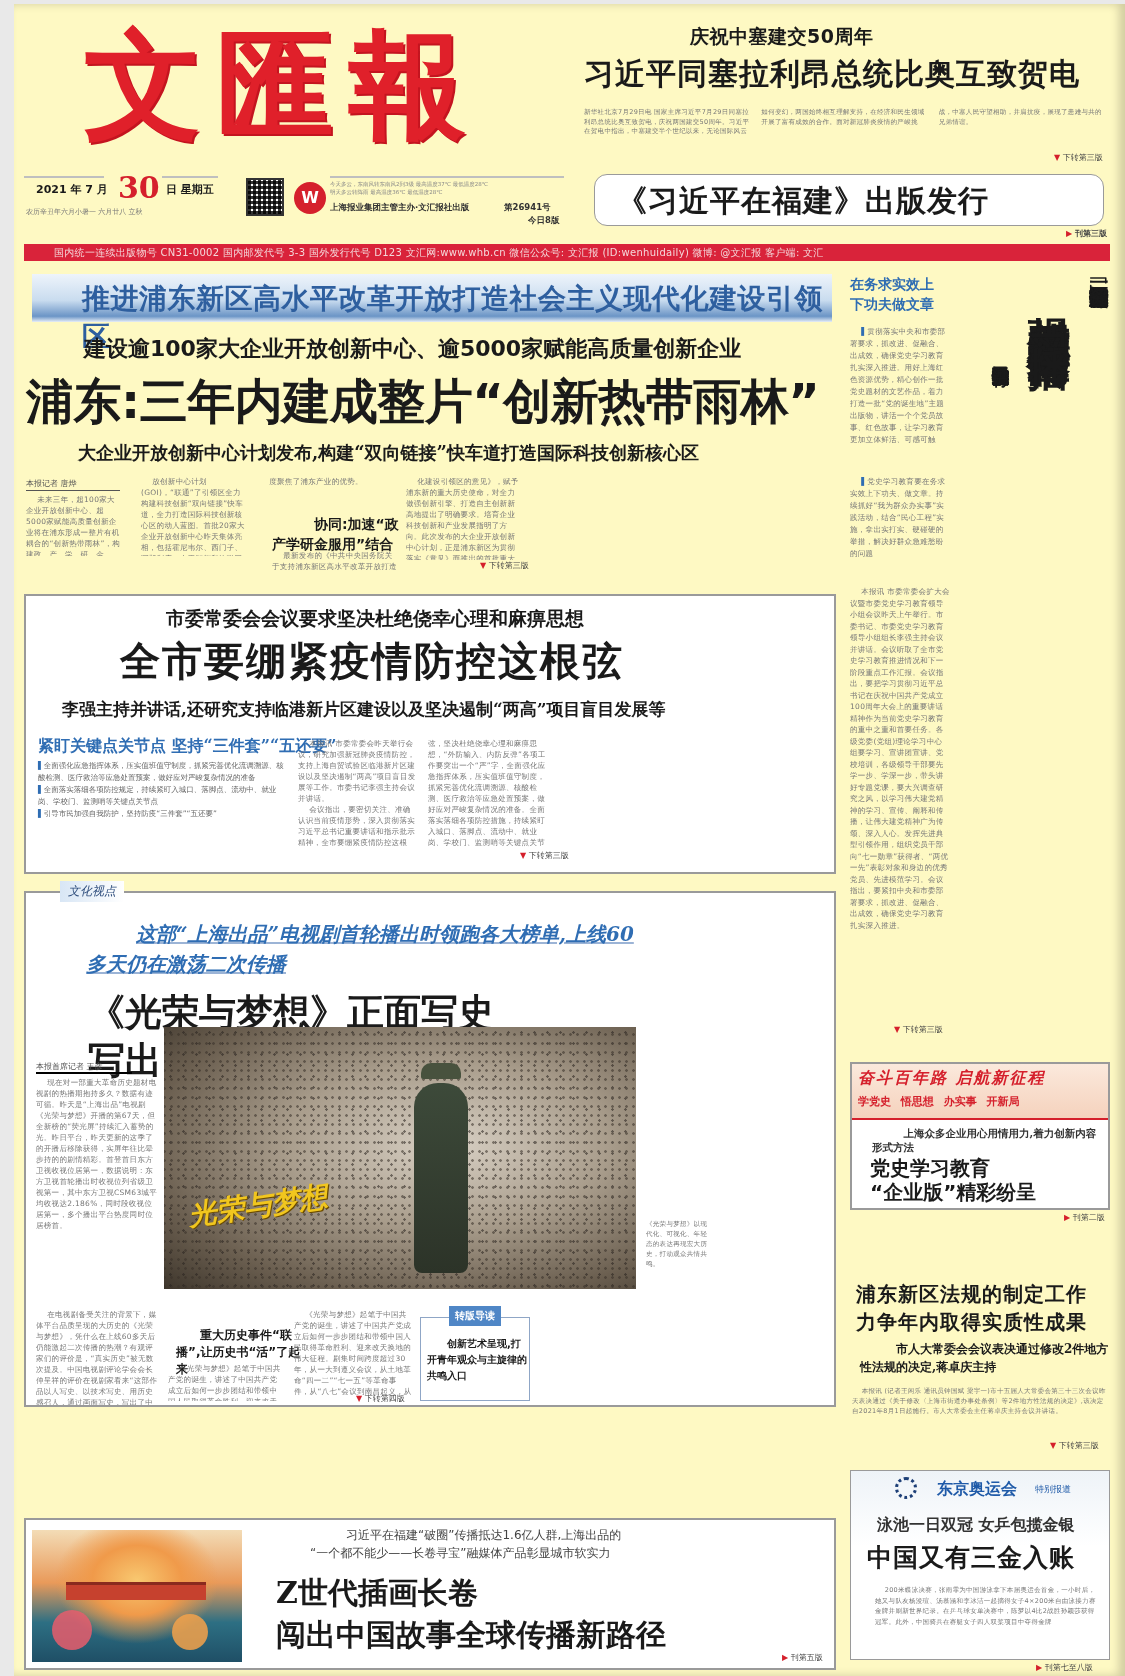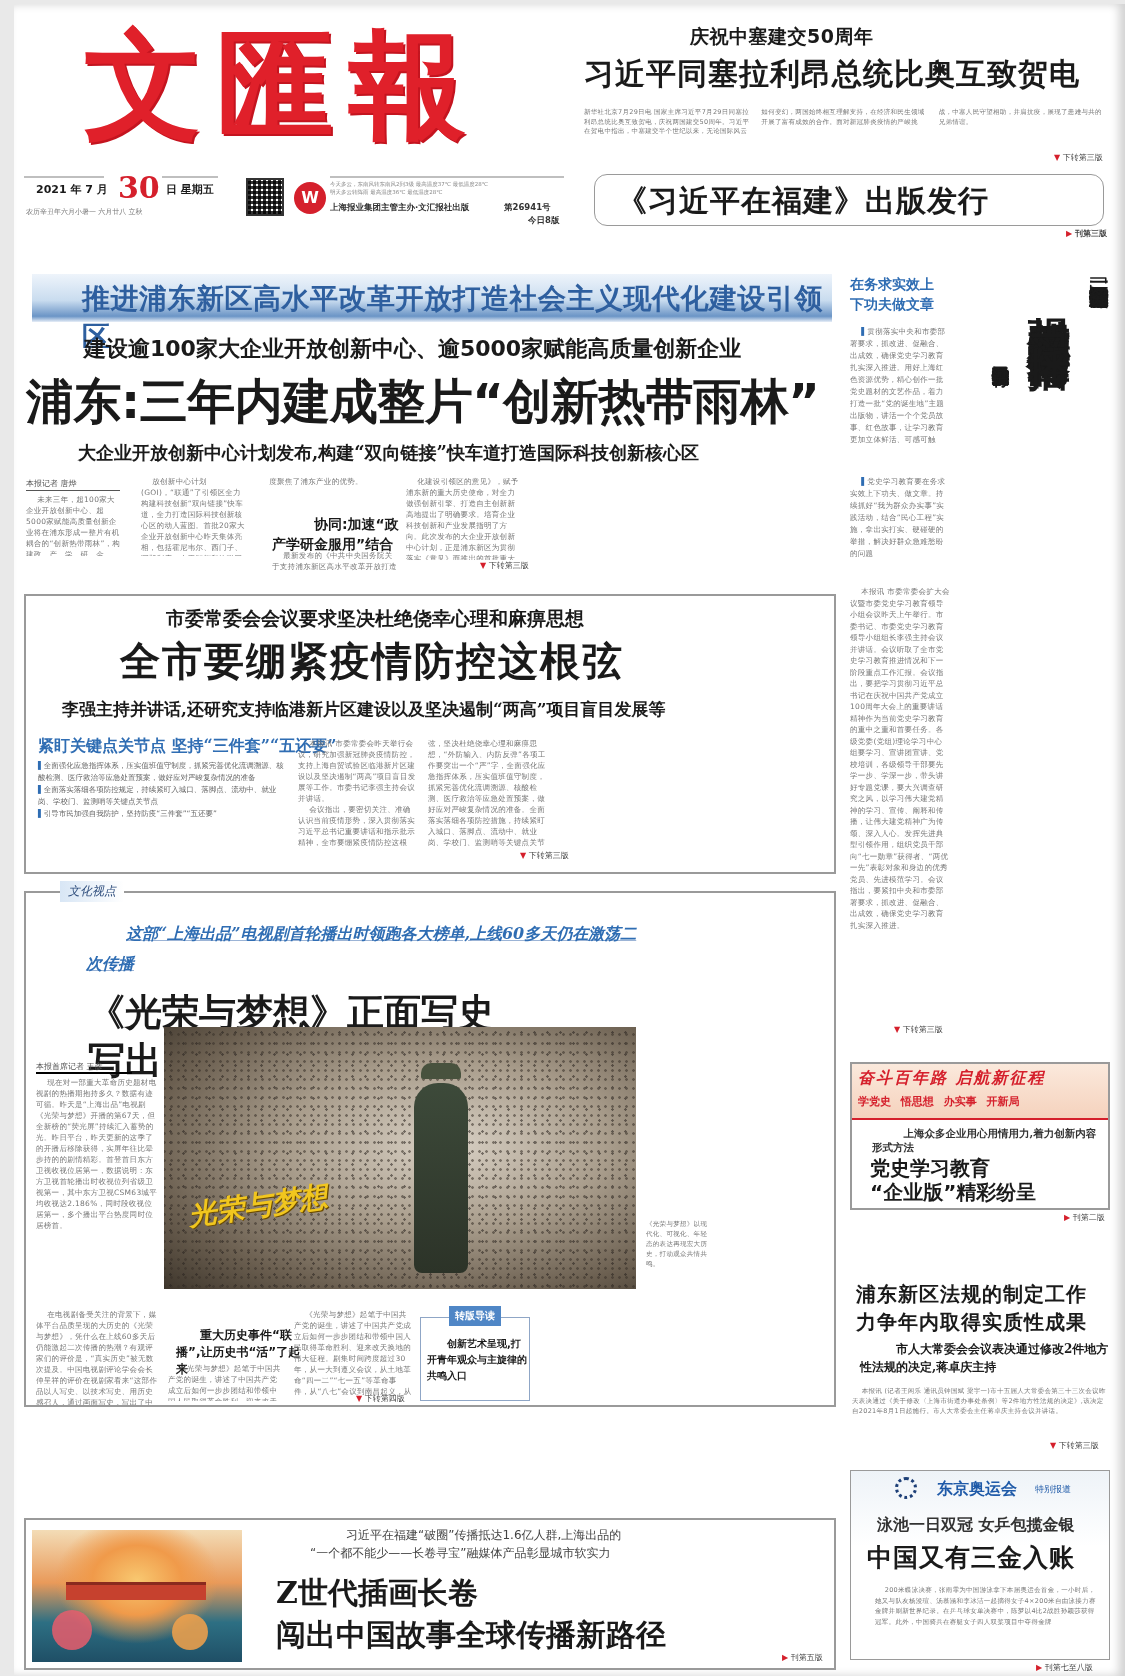--- a/index.html
+++ b/index.html
@@ -1,18 +1,18 @@
 <!DOCTYPE html>
 <html><head>
 <meta charset="utf-8">
 <style>
   * { box-sizing: border-box; margin: 0; padding: 0; }
   html, body { width: 1125px; height: 1676px; overflow: hidden; background: #e9e9e9; }
   body { font-family: "DejaVu Sans", "Liberation Sans", sans-serif; color: #1a1a1a; position: relative; }
-  .page { position: absolute; left: 14px; top: 4px; width: 1111px; height: 1672px; background: #ffffff; box-shadow: -6px 0 10px rgba(0,0,0,0.18) inset; }
+  .page { position: absolute; left: 14px; top: 4px; width: 1111px; height: 1672px; background: #fef9c3; box-shadow: -6px 0 10px rgba(0,0,0,0.18) inset; }
   .abs { position: absolute; }
   .serif { font-family: "DejaVu Serif", "Liberation Serif", serif; }
   .sans { font-family: "DejaVu Sans", "Liberation Sans", sans-serif; }
   .bold { font-weight: bold; }
   .red { color: #d5202c; }
   .blue { color: #2f6db3; }
   .fine { font-size: 7.5px; color: #777; line-height: 11px; letter-spacing: 0.3px; }
   .fine p { text-indent: 1.5em; }
   .box { border: 2px solid #9a9a9a; background: #fff; }
   .more { font-size: 8px; color: #444; }
@@ -61,20 +61,21 @@
   <div class="abs bold sans" style="left:676px;top:20px;font-size:19px;letter-spacing:0.5px;">庆祝中塞建交50周年</div>
   <div class="abs bold serif" style="left:570px;top:50px;font-size:30px;letter-spacing:1px;">习近平同塞拉利昂总统比奥互致贺电</div>
   <div class="abs fine" style="left:570px;top:104px;width:520px;height:46px;column-count:3;column-gap:12px;font-size:6.5px;line-height:9.5px;overflow:hidden;">新华社北京7月29日电  国家主席习近平7月29日同塞拉利昂总统比奥互致贺电，庆祝两国建交50周年。习近平在贺电中指出，中塞建交半个世纪以来，无论国际风云如何变幻，两国始终相互理解支持，在经济和民生领域开展了富有成效的合作。面对新冠肺炎疫情的严峻挑战，中塞人民守望相助，并肩抗疫，展现了患难与共的兄弟情谊。</div>
   <div class="abs more" style="left:1040px;top:148px;"><span class="tri">▼ </span><span>下转第三版</span></div>
 
   <div class="abs box" style="left:580px;top:170px;width:510px;height:52px;border-width:1px;border-radius:13px;">
     <div class="abs bold serif" style="left:22px;top:6px;font-size:30px;letter-spacing:1px;">《习近平在福建》出版发行</div>
   </div>
   <div class="abs more" style="left:1052px;top:224px;font-weight:bold;"><span class="tri">▶ </span><span>刊第三版</span></div>
 
+  <div class="abs redbar">国内统一连续出版物号 CN31-0002  国内邮发代号 3-3  国外发行代号 D123  文汇网:www.whb.cn  微信公众号: 文汇报 (ID:wenhuidaily)  微博: @文汇报  客户端: 文汇</div>
 
   <div class="abs banner">
       <span>推进浦东新区高水平改革开放打造社会主义现代化建设引领区</span>
     </div>
   <div class="abs bold sans" style="left:70px;top:330px;font-size:22px;">建设逾100家大企业开放创新中心、逾5000家赋能高质量创新企业</div>
   <div class="abs bold sans" style="left:12px;top:366px;font-size:48px;letter-spacing:-0.5px;">浦东:三年内建成整片“创新热带雨林”</div>
   <div class="abs bold serif" style="left:64px;top:437px;font-size:18px;">大企业开放创新中心计划发布,构建“双向链接”快车道打造国际科技创新核心区</div>
 
   <div class="abs" style="left:12px;top:474px;width:94px;font-size:8px;color:#555;border-bottom:1px solid #555;padding-bottom:1px;">本报记者  唐烨</div>
   <div class="abs fine" style="left:12px;top:490px;width:96px;height:62px;overflow:hidden;">
@@ -126,21 +127,21 @@
       <p>本报讯  市委常委会扩大会议暨市委党史学习教育领导小组会议昨天上午举行。市委书记、市委党史学习教育领导小组组长李强主持会议并讲话。会议听取了全市党史学习教育推进情况和下一阶段重点工作汇报。会议指出，要把学习贯彻习近平总书记在庆祝中国共产党成立100周年大会上的重要讲话精神作为当前党史学习教育的重中之重和首要任务。各级党委(党组)理论学习中心组要学习、宣讲团宣讲、党校培训，各级领导干部要先学一步、学深一步，带头讲好专题党课，要大兴调查研究之风，以学习伟大建党精神的学习、宣传、阐释和传播，让伟大建党精神广为传颂、深入人心。发挥先进典型引领作用，组织党员干部向“七一勋章”获得者、“两优一先”表彰对象和身边的优秀党员、先进模范学习。会议指出，要紧扣中央和市委部署要求，抓改进、促融合、出成效，确保党史学习教育扎实深入推进。</p>
     </div>
   <div class="abs more" style="left:880px;top:1020px;"><span class="tri">▼ </span><span>下转第三版</span></div>
 
   <div class="abs vert bold sans" style="left:1074px;top:268px;font-size:19px;line-height:24px;height:760px;">把学习贯彻总书记「七一」重要讲话精神作为当前党史学习教育重中之重和首要任务</div>
   <div class="abs vert bold serif" style="left:1008px;top:278px;font-size:43px;line-height:56px;height:760px;letter-spacing:2px;">加强对伟大建党精神学习宣传阐释传播</div>
   <div class="abs vert bold serif" style="left:976px;top:350px;font-size:17px;line-height:22px;height:620px;">李强主持市委常委会扩大会议暨市委党史学习教育领导小组会议并讲话</div>
 
   <div class="abs box" style="left:10px;top:887px;width:812px;height:516px;">
     <div class="abs" style="left:34px;top:-12px;padding:2px 8px;background:linear-gradient(90deg,#d8e6f5,#fff);font-size:12px;font-style:italic;color:#2f4e7d;font-family:'DejaVu Serif',serif;">文化视点</div>
-    <div class="abs serif blue" style="left:60px;top:26px;width:560px;font-size:16px;line-height:30px;font-style:italic;font-weight:bold;text-indent:2.5em;text-decoration:underline;text-decoration-color:#9cb4d6;">这部“上海出品”电视剧首轮播出时领跑各大榜单,上线60多天仍在激荡二次传播</div>
+    <div class="abs serif blue" style="left:60px;top:26px;width:560px;font-size:20px;line-height:30px;font-style:italic;font-weight:bold;text-indent:2.5em;text-decoration:underline;text-decoration-color:#9cb4d6;">这部“上海出品”电视剧首轮播出时领跑各大榜单,上线60多天仍在激荡二次传播</div>
     <div class="abs bold sans" style="left:62px;top:96px;font-size:37px;line-height:48px;">
       <div>《光荣与梦想》正面写史</div>
       <div>写出了“中国共产党为什么能”</div>
     </div>
     <div class="abs" style="left:10px;top:168px;width:96px;font-size:8px;color:#555;border-bottom:2px solid #000000;">本报首席记者  王彦</div>
     <div class="abs fine" style="left:10px;top:184px;width:122px;height:226px;overflow:hidden;">
         <p>现在对一部重大革命历史题材电视剧的热播期抱持多久？数据有迹可循。昨天是“上海出品”电视剧《光荣与梦想》开播的第67天，但全新榜的“荧光屏”持续汇入蓄势的光。昨日平台，昨天更新的这季了的开播后移除获得，实屏年往比晕步持的的剧情精彩。首登首日东方卫视收视位居第一，数据说明：东方卫视首轮播出时收视位列省级卫视第一，其中东方卫视CSM63城平均收视达2.186%，同时段收视位居第一，多个播出平台热度同时位居榜首。</p>
       </div>
     <div class="abs fine" style="left:10px;top:416px;width:122px;height:96px;overflow:hidden;">
         <p>在电视剧备受关注的背景下，媒体平台品质呈现的大历史的《光荣与梦想》，凭什么在上线60多天后仍能激起二次传播的热潮？有观评家们的评价是，“真实历史”被无数次提及。中国电视剧评论学会会长仲呈祥的评价在视剧家看来“这部作品以人写史、以技术写史、用历史感召人，通过画面写史，写出了中国共产党为什么能。”</p>

